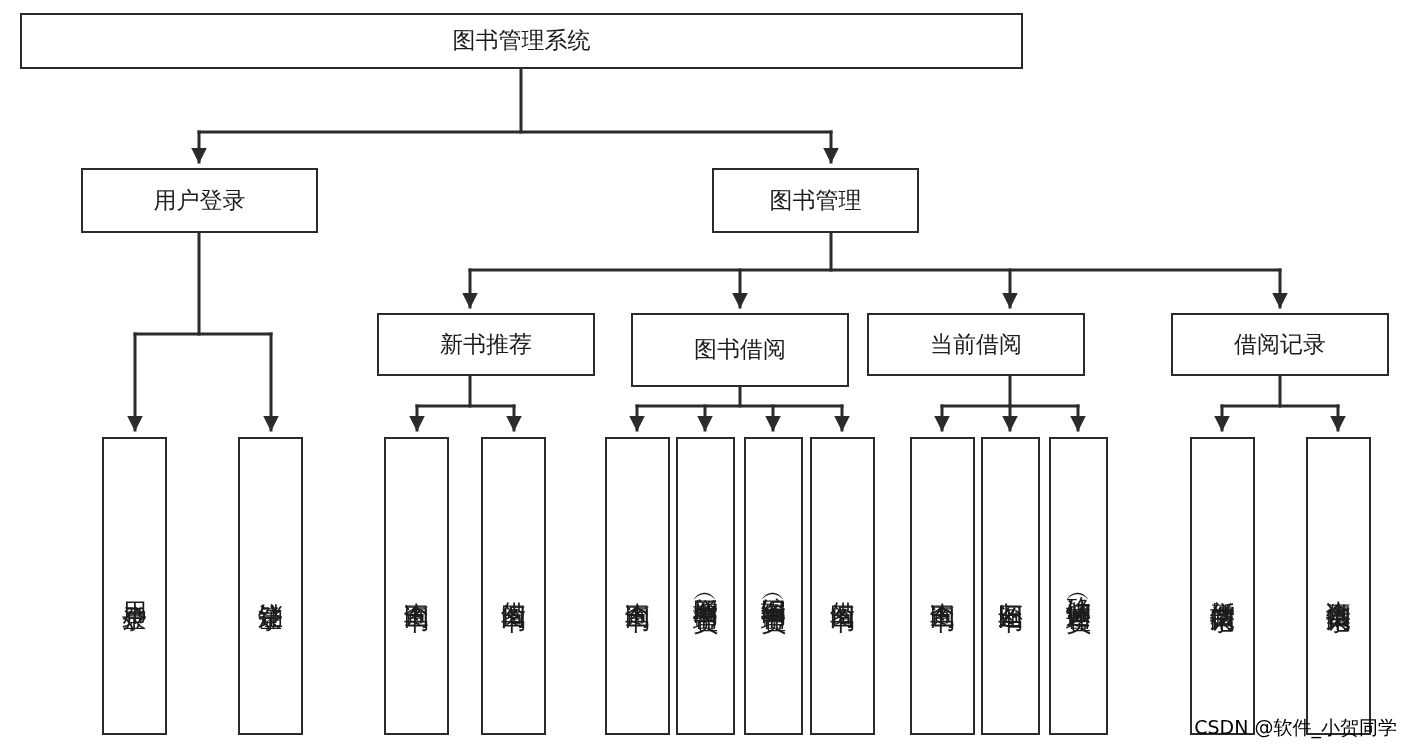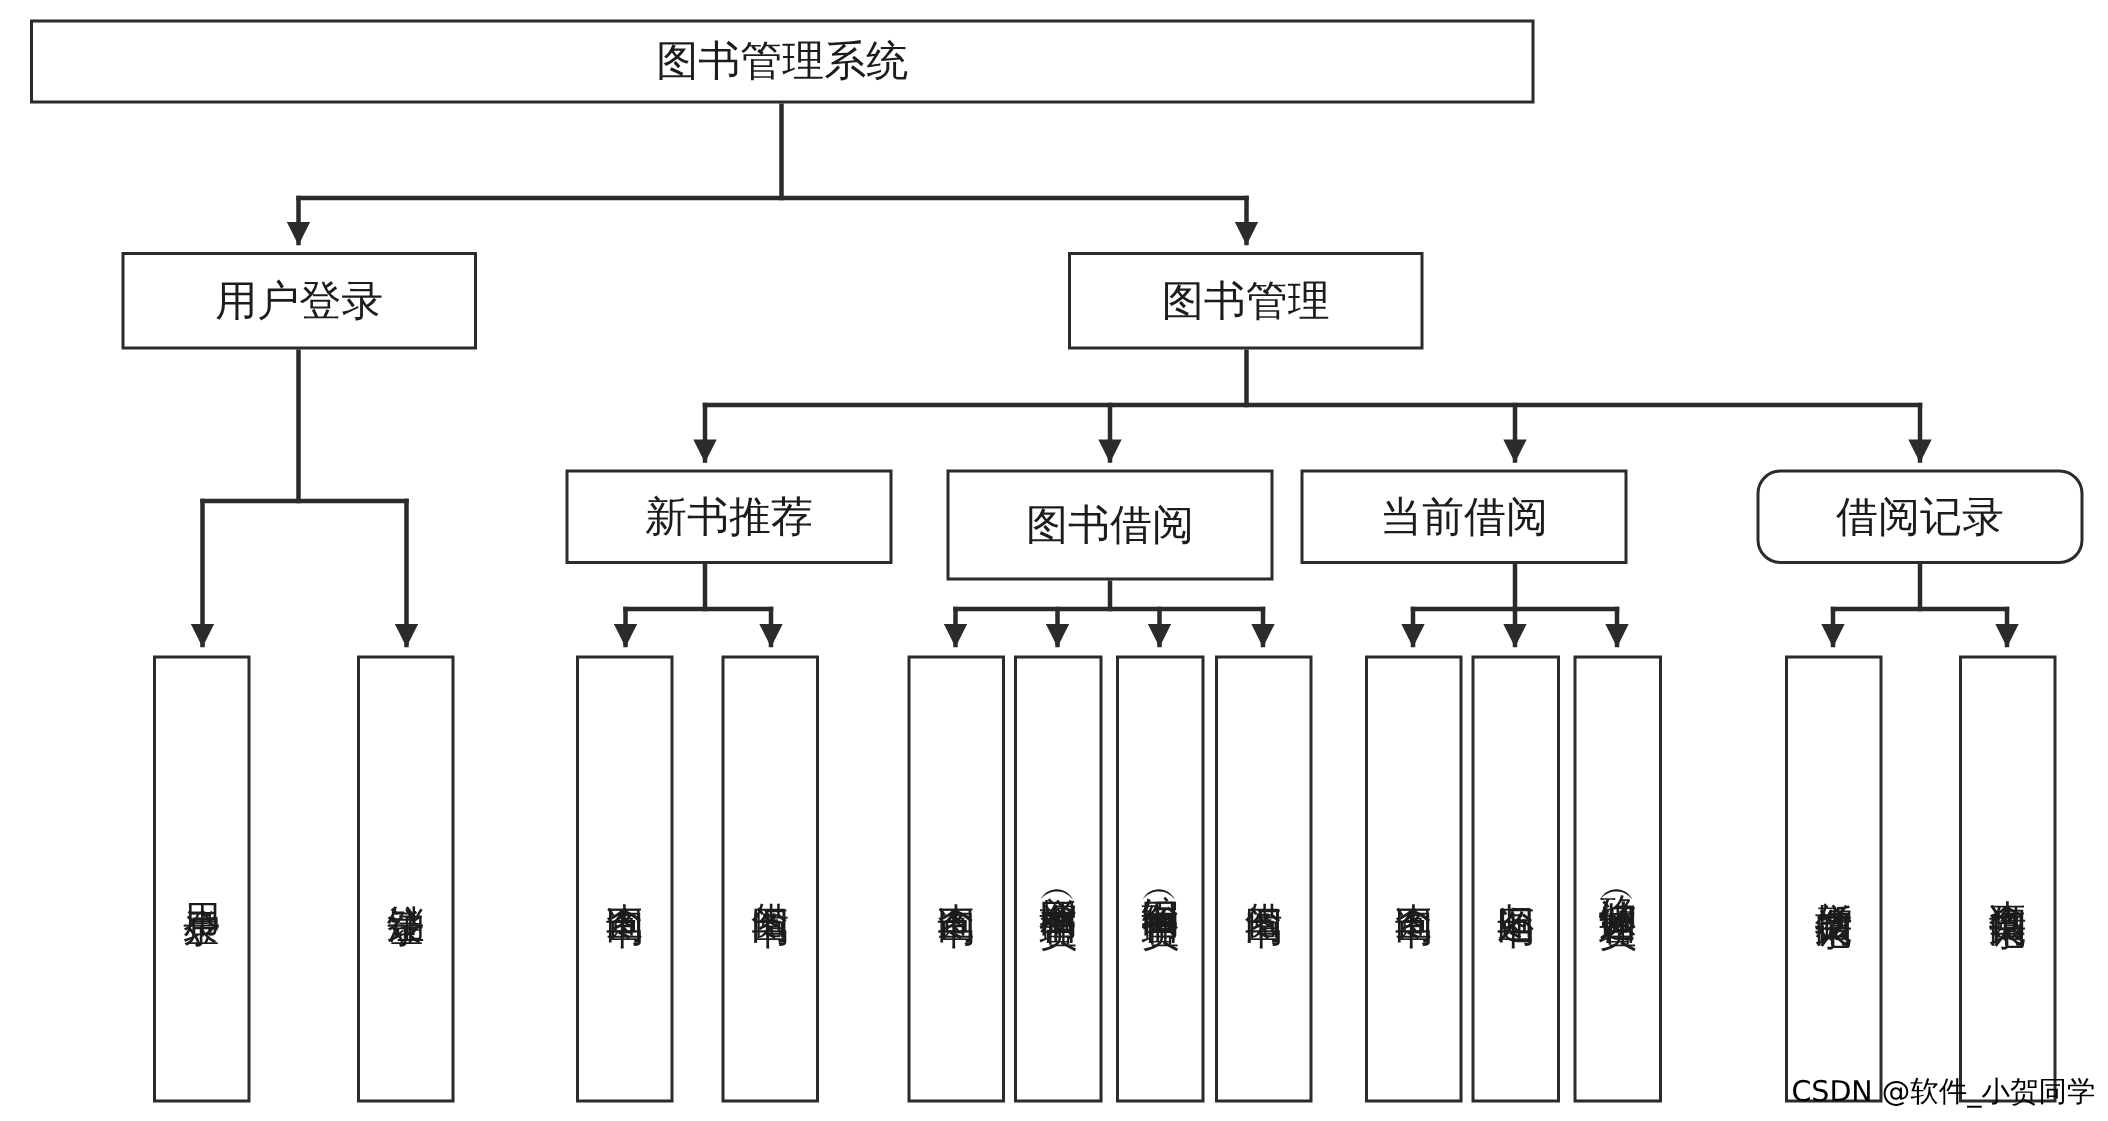--- a/index.html
+++ b/index.html
@@ -36,21 +36,21 @@
     justify-content: center;
     z-index: 2;
   }
   .node-label {
     color: #1c1c1c;
     line-height: 1.18;
     text-align: center;
     white-space: nowrap;
   }
   .node.horizontal .node-label {
-    font-size: 28px;
+    font-size: 23px;
   }
   .node.vertical {
     align-items: center;
   }
   .node.vertical .node-label {
     writing-mode: vertical-rl;
     text-orientation: upright;
     font-size: 25px;
     letter-spacing: 2px;
     line-height: 1;
@@ -123,34 +123,34 @@
     </g>
   </svg>
 
   <div class="node horizontal" style="left:20px; top:13px; width:1003px; height:56px;">
     <span class="node-label">图书管理系统</span>
   </div>
 
   <div class="node horizontal" style="left:81px; top:168px; width:237px; height:65px;">
     <span class="node-label">用户登录</span>
   </div>
-  <div class="node horizontal" style="left:712px; top:168px; width:237px; height:65px;">
+  <div class="node horizontal" style="left:712px; top:168px; width:207px; height:65px;">
     <span class="node-label">图书管理</span>
   </div>
 
   <div class="node horizontal" style="left:361px; top:313px; width:218px; height:63px;margin-left:16px;">
     <span class="node-label">新书推荐</span>
   </div>
   <div class="node horizontal" style="left:631px; top:313px; width:218px; height:74px;">
     <span class="node-label">图书借阅</span>
   </div>
   <div class="node horizontal" style="left:867px; top:313px; width:218px; height:63px;">
     <span class="node-label">当前借阅</span>
   </div>
-  <div class="node horizontal" style="left:1171px; top:313px; width:218px; height:63px;border-radius:16px;">
+  <div class="node horizontal" style="left:1171px; top:313px; width:218px; height:63px;">
     <span class="node-label">借阅记录</span>
   </div>
 
   <div class="node vertical" style="left:102px; top:437px; width:65px; height:298px;">
     <span class="node-label">用户登录</span>
   </div>
   <div class="node vertical" style="left:238px; top:437px; width:65px; height:298px;">
     <span class="node-label">注销登录</span>
   </div>
 

